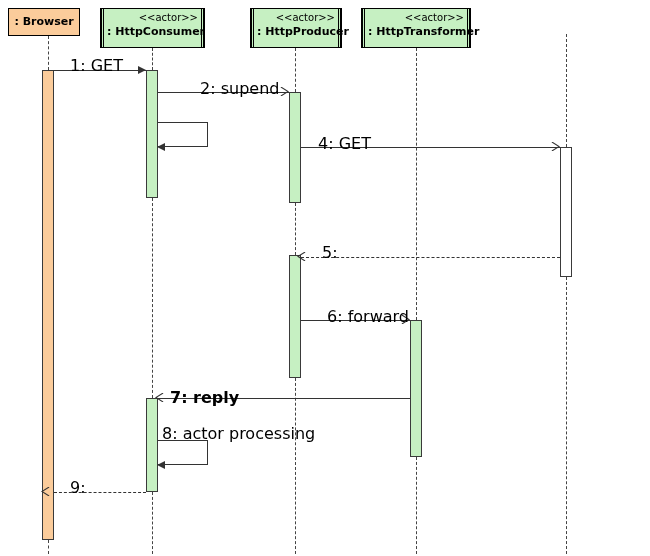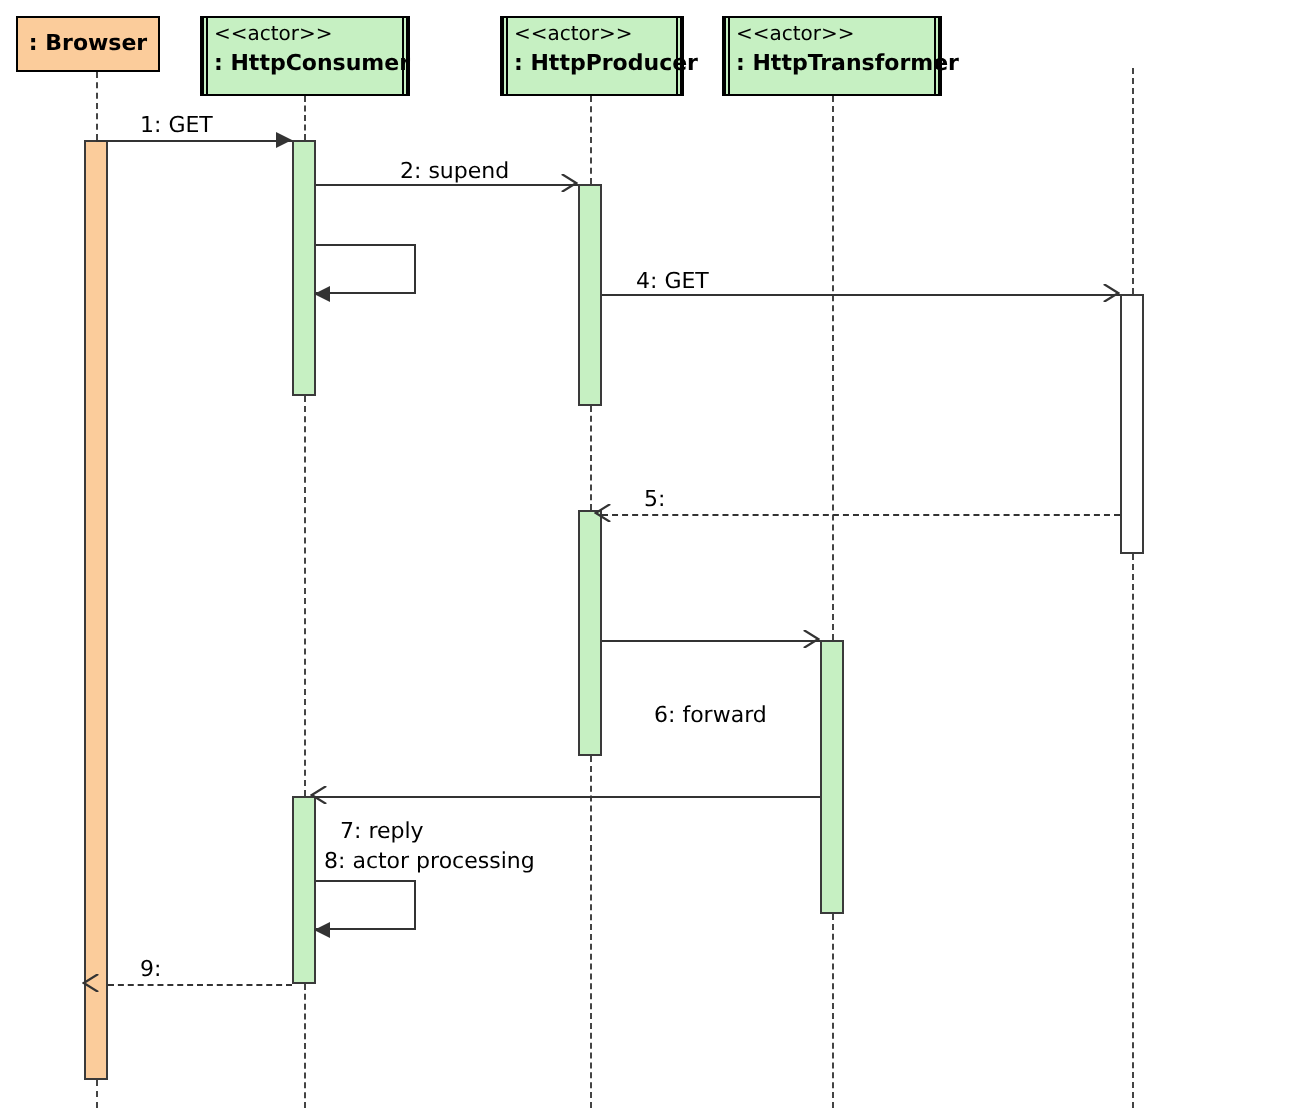--- a/index.html
+++ b/index.html
@@ -17,21 +17,21 @@
     background: #ffffff;
     overflow: hidden;
   }
 
   
   .participant {
     position: absolute;
     box-sizing: border-box;
     border: 1px solid #000000;
     background: #ffffff;
-    text-align: left;
+    text-align: right;
     font-size: 11px;
     color: #000000;
     line-height: 1.25;
     padding: 3px 6px 4px 6px;
   }
   .participant.actorbox {
     background: #c6f0c2;
     border: 1px solid #000000;
     box-shadow: 2px 0 0 -1px #000000 inset, -2px 0 0 -1px #000000 inset;
   }
@@ -108,21 +108,21 @@
   .arrow-open-left {
     position: absolute;
     width: 9px; height: 9px;
   }
   .arrow-open-right {
     position: absolute;
     width: 9px; height: 9px;
   }
   .msg-label {
     position: absolute;
-    font-size: 11px;
+    font-size: 16px;
     color: #000000;
     white-space: nowrap;
   }
 
   
   .selfmsg {
     position: absolute;
     box-sizing: border-box;
     border-top: 1px solid #333333;
     border-right: 1px solid #333333;
@@ -207,27 +207,27 @@
   <div class="msg-line dashed" style="left:301px; top:257px; width:259px;"></div>
   <svg class="arrow-open-left" style="left:297px; top:252px;" viewBox="0 0 10 10">
     <path d="M9,0 L1,5 L9,10" fill="none" stroke="#333333" stroke-width="1.2"></path>
   </svg>
   <div class="msg-label" style="left:322px; top:243px;">5:</div>
 
   <div class="msg-line" style="left:301px; top:320px; width:109px;"></div>
   <svg class="arrow-open-right" style="left:401px; top:315px;" viewBox="0 0 10 10">
     <path d="M1,0 L9,5 L1,10" fill="none" stroke="#333333" stroke-width="1.2"></path>
   </svg>
-  <div class="msg-label" style="left:327px; top:307px;margin-top:44px;">6: forward</div>
+  <div class="msg-label" style="left:327px; top:307px;">6: forward</div>
 
   <div class="msg-line" style="left:158px; top:398px; width:252px;"></div>
   <svg class="arrow-open-left" style="left:155px; top:393px;" viewBox="0 0 10 10">
     <path d="M9,0 L1,5 L9,10" fill="none" stroke="#333333" stroke-width="1.2"></path>
   </svg>
-  <div class="msg-label" style="left:170px; top:409px;">7: reply</div>
+  <div class="msg-label" style="left:170px; top:388px;font-weight:bold;">7: reply</div>
 
   <div class="selfmsg" style="left:158px; top:440px; width:50px; height:25px;"></div>
   <div class="arrow-left" style="left:157px; top:461px;"></div>
   <div class="msg-label" style="left:162px; top:424px;">8: actor processing</div>
 
   <div class="msg-line dashed" style="left:54px; top:492px; width:92px;"></div>
   <svg class="arrow-open-left" style="left:41px; top:487px;" viewBox="0 0 10 10">
     <path d="M9,0 L1,5 L9,10" fill="none" stroke="#333333" stroke-width="1.2"></path>
   </svg>
   <div class="msg-label" style="left:70px; top:478px;">9:</div>

